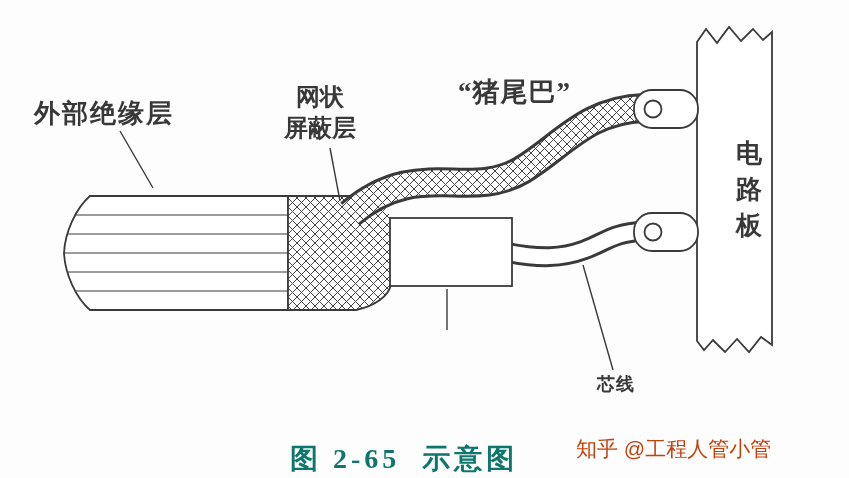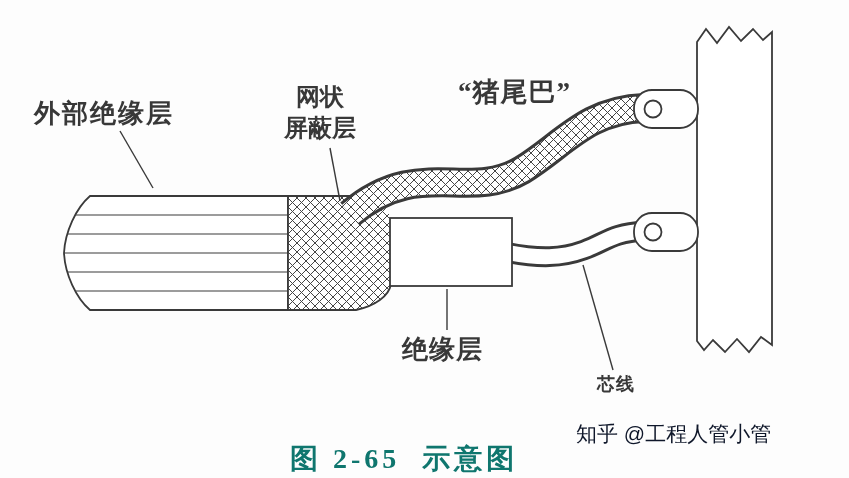--- a/index.html
+++ b/index.html
@@ -28,22 +28,22 @@
   }
   .lbl-insulation{left:402px;top:332px;font-size:26px;letter-spacing:1px;}
   .lbl-core{left:597px;top:372px;font-size:18px;letter-spacing:1px;}
   .caption{
     position:absolute;left:290px;top:440px;
     color:#0f766e;font-size:28px;font-weight:700;
     letter-spacing:4px;white-space:pre;
     font-family:"Liberation Serif", serif;
   }
   .watermark{
-    position:absolute;left:576px;top:420px;
-    color:#0f172a;font-size:21px;font-weight:400;
+    position:absolute;left:576px;top:435px;
+    color:#c2410c;font-size:21px;font-weight:400;
     font-family:"Liberation Sans", sans-serif;
     white-space:nowrap;
   }
 </style>
 </head>
 <body>
 
 <div class="stage">
 
   <svg class="art" viewBox="0 0 849 478" aria-hidden="true">
@@ -97,22 +97,22 @@
 
   <div class="lbl lbl-outer">外部绝缘层</div>
 
   <div class="lbl lbl-mesh">
     <div>网状</div>
     <div>屏蔽层</div>
   </div>
 
   <div class="lbl lbl-pigtail">“猪尾巴”</div>
 
+  <div class="lbl lbl-board">电路板</div>
 
-  <div class="lbl lbl-insulation">绝缘层</div>
 
   <div class="lbl lbl-core">芯线</div>
 
   <div class="caption">图 2-65  示意图</div>
 
   <div class="watermark">知乎 @工程人管小管</div>
 
 </div>
 
 </body></html>

